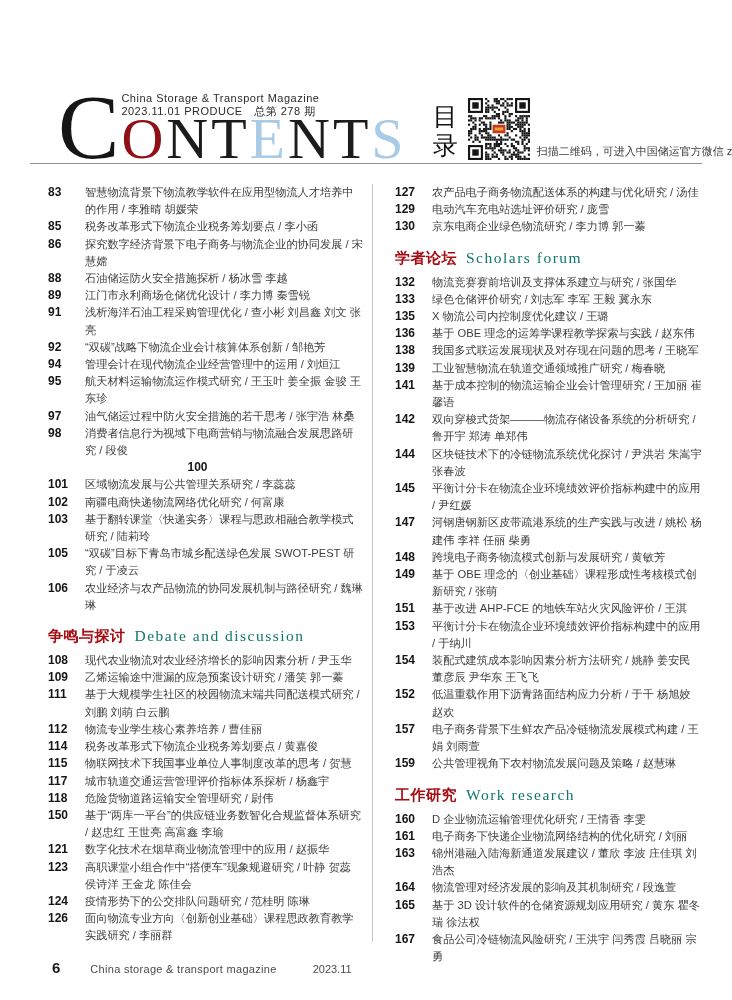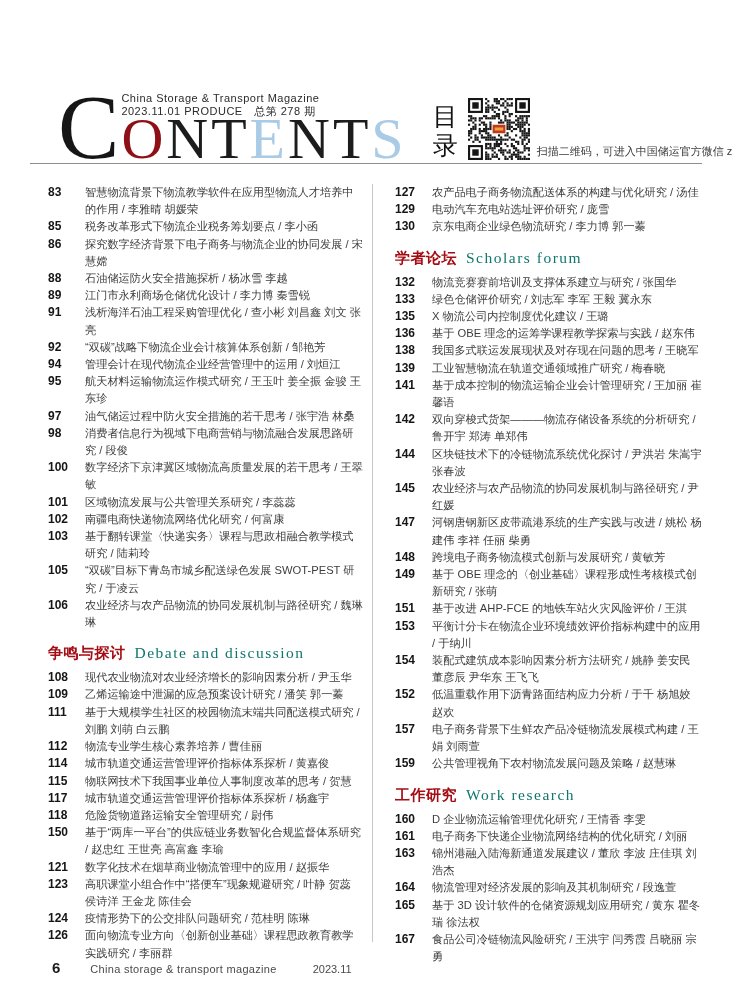--- a/index.html
+++ b/index.html
@@ -435,21 +435,20 @@
         <div class="entry">
           <span class="num">97</span>
           <span class="txt">油气储运过程中防火安全措施的若干思考 / 张宇浩 林桑</span>
         </div>
         <div class="entry">
           <span class="num">98</span>
           <span class="txt">消费者信息行为视域下电商营销与物流融合发展思路研究 / 段俊</span>
         </div>
         <div class="entry">
           <span class="num">100</span>
-          <span class="txt">数字经济下京津冀区域物流高质量发展的若干思考 / 王翠敏</span>
         </div>
         <div class="entry">
           <span class="num">101</span>
           <span class="txt">区域物流发展与公共管理关系研究 / 李蕊蕊</span>
         </div>
         <div class="entry">
           <span class="num">102</span>
           <span class="txt">南疆电商快递物流网络优化研究 / 何富康</span>
         </div>
         <div class="entry">
@@ -476,21 +475,21 @@
         <div class="entry">
           <span class="num">111</span>
           <span class="txt">基于大规模学生社区的校园物流末端共同配送模式研究 / 刘鹏 刘萌 白云鹏</span>
         </div>
         <div class="entry">
           <span class="num">112</span>
           <span class="txt">物流专业学生核心素养培养 / 曹佳丽</span>
         </div>
         <div class="entry">
           <span class="num">114</span>
-          <span class="txt">城市轨道交通运营管理评价指标体系探析 / 黄嘉俊</span>
+          <span class="txt">税务改革形式下物流企业税务筹划要点 / 黄嘉俊</span>
         </div>
         <div class="entry">
           <span class="num">115</span>
           <span class="txt">物联网技术下我国事业单位人事制度改革的思考 / 贺慧</span>
         </div>
         <div class="entry">
           <span class="num">117</span>
           <span class="txt">城市轨道交通运营管理评价指标体系探析 / 杨鑫宇</span>
         </div>
         <div class="entry">
@@ -563,21 +562,21 @@
         <div class="entry">
           <span class="num">142</span>
           <span class="txt">双向穿梭式货架———物流存储设备系统的分析研究 / 鲁开宇 郑涛 单郑伟</span>
         </div>
         <div class="entry">
           <span class="num">144</span>
           <span class="txt">区块链技术下的冷链物流系统优化探讨 / 尹洪岩 朱嵩宇 张春波</span>
         </div>
         <div class="entry">
           <span class="num">145</span>
-          <span class="txt">农业经济与农产品物流的协同发展机制与路径研究 / 尹红媛</span>
+          <span class="txt">平衡计分卡在物流企业环境绩效评价指标构建中的应用 / 尹红媛</span>
         </div>
         <div class="entry">
           <span class="num">147</span>
           <span class="txt">河钢唐钢新区皮带疏港系统的生产实践与改进 / 姚松 杨建伟 李祥 任丽 柴勇</span>
         </div>
         <div class="entry">
           <span class="num">148</span>
           <span class="txt">跨境电子商务物流模式创新与发展研究 / 黄敏芳</span>
         </div>
         <div class="entry">

